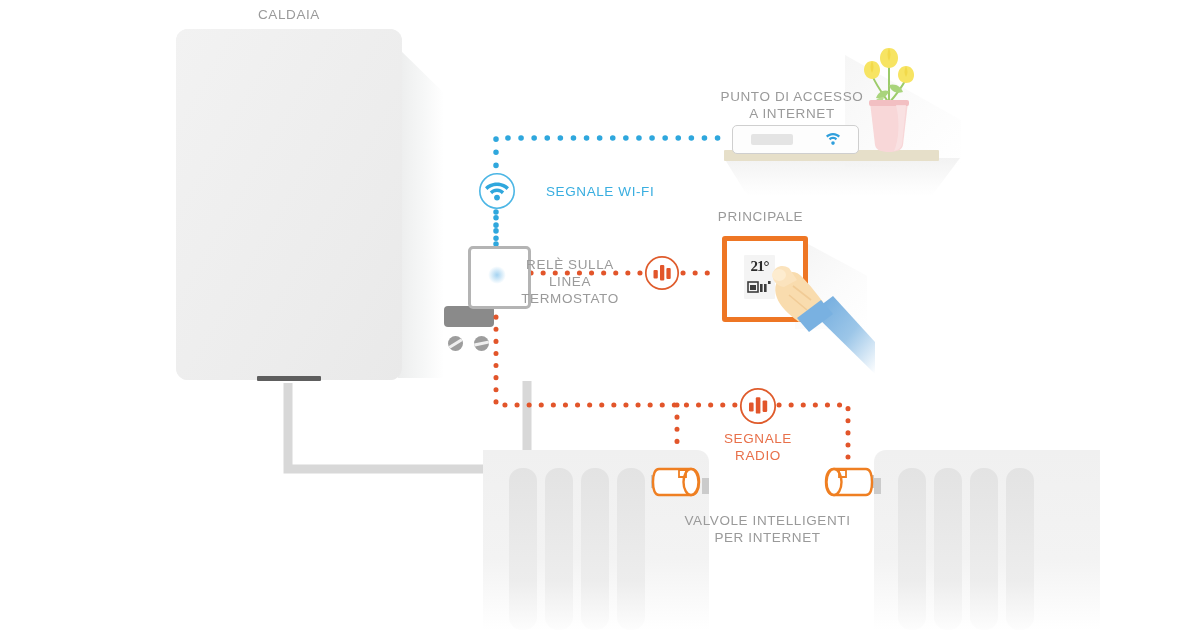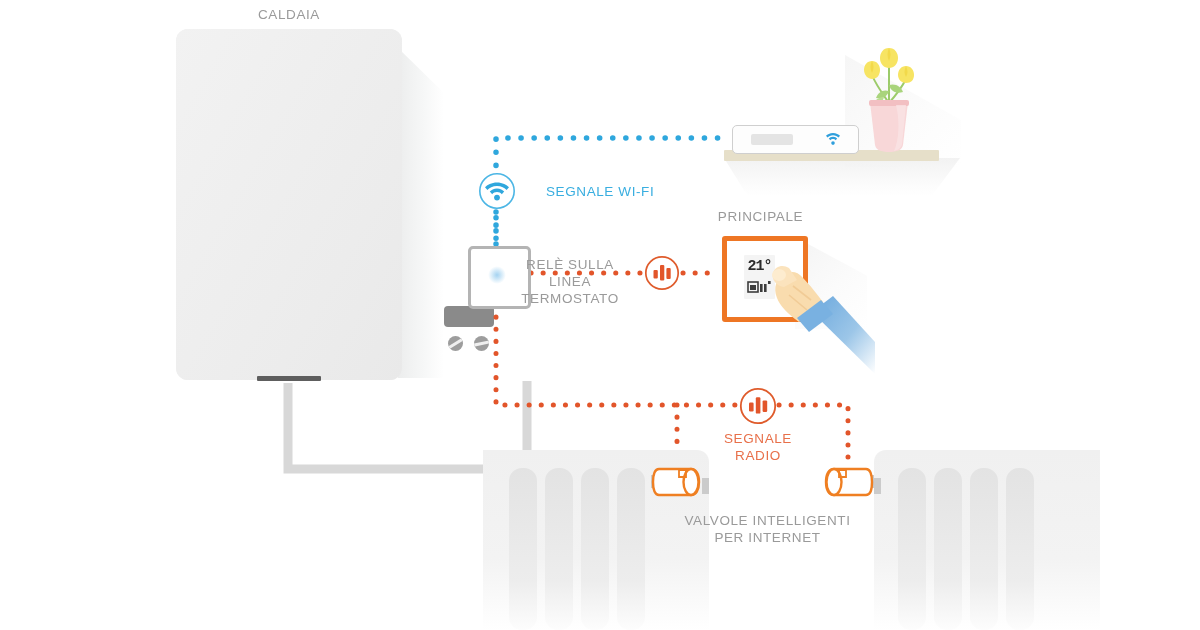--- a/index.html
+++ b/index.html
@@ -211,21 +211,21 @@
     left: 17px; top: 14px;
     width: 31px; height: 44px;
     background: #f4f4f4;
     border-radius: 1px;
   }
   #thermo-temp {
     position: absolute;
     left: 0; top: 3px;
     width: 100%;
     text-align: center;
-    font-family: Liberation Mono, monospace;
+    font-family: Liberation Serif, serif;
     font-size: 15px;
     font-weight: bold;
     color: #2c2c2c;
     letter-spacing: -1px;
   }
   #thermo-sub {
     position: absolute;
     left: 3px; top: 25px;
     width: 25px; height: 14px;
   }
@@ -448,20 +448,22 @@
   <div id="router">
     <div id="router-screen"></div>
     <svg id="router-wifi" viewBox="0 0 16 14">
       <g fill="#2f9fdc">
         <path d="M8,1.0 C4.9,1.0 2.3,2.5 1.0,3.8 L2.5,5.4 C3.6,4.3 5.6,3.2 8,3.2 C10.4,3.2 12.4,4.3 13.5,5.4 L15.0,3.8 C13.7,2.5 11.1,1.0 8,1.0 Z"></path>
         <path d="M8,4.8 C6.1,4.8 4.6,5.7 3.8,6.6 L5.3,8.2 C5.9,7.4 6.9,6.9 8,6.9 C9.1,6.9 10.1,7.4 10.7,8.2 L12.2,6.6 C11.4,5.7 9.9,4.8 8,4.8 Z"></path>
         <circle cx="8" cy="11.1" r="1.8"></circle>
       </g>
     </svg>
   </div>
+  <div class="label" id="label-router">PUNTO DI ACCESSO
+A INTERNET</div>
 
   <svg id="plant" viewBox="0 0 66 108">
 
     <g stroke="#9ccb6a" stroke-width="2" fill="none">
       <path d="M33,58 L33,20"></path>
       <path d="M33,58 C26,48 20,40 16,30"></path>
       <path d="M33,58 C40,50 46,42 50,34"></path>
     </g>
 
     <path d="M33,46 C26,44 22,48 20,53 C26,54 31,52 33,46 Z" fill="#a9d47c"></path>

